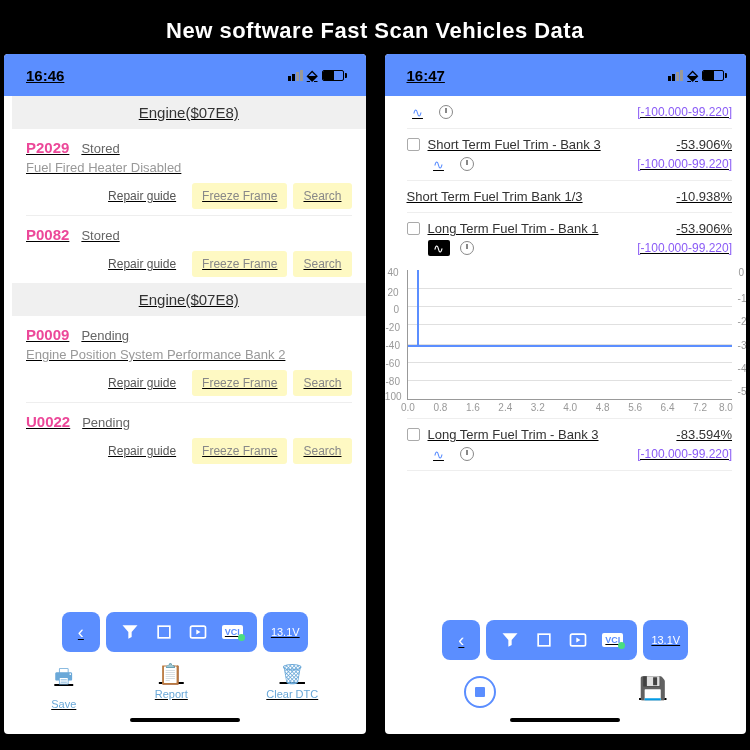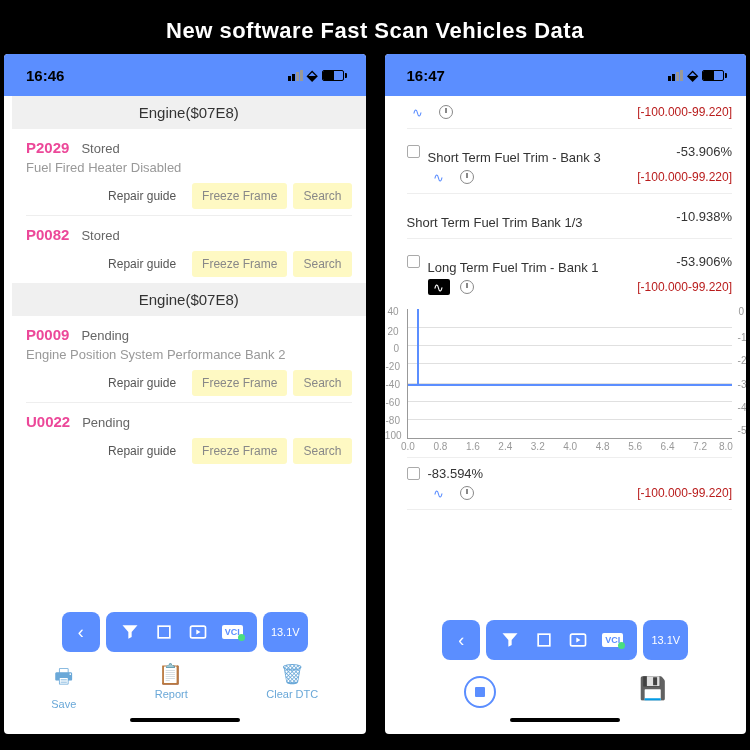--- a/index.html
+++ b/index.html
@@ -1,18 +1,18 @@
 <!DOCTYPE html>
 <html><head>
 <meta charset="utf-8">
 <style>
 * { box-sizing: border-box; margin: 0; padding: 0; }
 body { background: #000; font-family: -apple-system, Helvetica, Arial; width: 750px; height: 750px; overflow: hidden; }
 .header { color: #fff; text-align: center; font-weight: bold; font-size: 22px; padding: 18px 0 10px; letter-spacing: 0.5px; }
-.phones { display: flex; gap: 19px; justify-content: center; padding: 0 4px; }
+.phones { display: flex; gap: 19px; justify-content: center; padding: 0 4px; text-decoration: underline; }
 .phone { background: #fff; width: 368px; height: 680px; border-radius: 4px; overflow: hidden; position: relative; display: flex; flex-direction: column; }
 .status-bar { background: #5b8eff; height: 42px; display: flex; align-items: center; justify-content: space-between; padding: 0 22px; color: #000; font-size: 15px; font-weight: 600; }
 .status-icons { display: flex; gap: 4px; align-items: center; }
 .sig { display: flex; gap: 1px; align-items: flex-end; }
 .sig span { width: 3px; background: #000; }
 .sig span:nth-child(1){height:5px}.sig span:nth-child(2){height:7px}.sig span:nth-child(3){height:9px;background:#999}.sig span:nth-child(4){height:11px;background:#999}
 .wifi { font-size: 14px; }
 .batt { width: 22px; height: 11px; border: 1.5px solid #000; border-radius: 2px; position: relative; }
 .batt::after { content:''; position:absolute; right:-4px; top:2px; width:2px; height:5px; background:#000; border-radius:0 1px 1px 0;}
 .batt-fill { background:#000; width:55%; height:100%; border-radius:1px 0 0 1px;}
@@ -35,24 +35,24 @@
 .volt-pill { background:#5b8eff; height:40px; border-radius:8px; color:#fff; font-size:11px; padding:0 8px; display:flex; align-items:center;}
 .icon-box { width:20px; height:20px; }
 .nav-row { display: flex; justify-content: space-around; padding: 4px 0 8px; }
 .nav-item { text-align: center; color: #6aa8d8; font-size: 11px; }
 .nav-icon { font-size: 20px; margin-bottom: 2px; }
 .home-ind { width: 110px; height: 4px; background: #000; border-radius: 2px; margin: 0 auto 6px; }
 
 .data-row { padding: 8px 14px; }
 .data-top { display: flex; align-items: center; gap: 8px; }
 .chk { width: 13px; height: 13px; border: 1px solid #aaa; border-radius: 2px; flex-shrink: 0; }
-.data-name { flex: 1; font-size: 13px; color: #333; margin-top: 13px; }
+.data-name { flex: 1; font-size: 13px; color: #333; }
 .data-val { font-size: 13px; color: #333; }
 .data-bot { display: flex; align-items: center; gap: 10px; margin-top: 4px; margin-left: 21px; }
-.data-range { margin-left: auto; color: #b91c1c; font-size: 12px; }
+.data-range { margin-left: auto; color: #8b5cf6; font-size: 12px; }
 .mini-icon { width: 22px; height: 16px; display: flex; align-items: center; justify-content: center; }
 .wave { color: #5b8eff; font-size: 13px;}
 .wave.active { background:#000; color:#fff; border-radius:2px; padding:1px 3px;}
 .gauge { width:14px; height:14px; border:1.5px solid #888; border-radius:50%; position:relative;}
 .gauge::after{content:'';position:absolute;top:2px;left:5.5px;width:1.5px;height:5px;background:#888;}
 .chart { margin: 6px 14px; height: 130px; position: relative; border-left: 1px solid #999; border-bottom: 1px solid #999; }
 .chart-line { position:absolute; width:100%; height:1px; background:#e0e0e0;}
 .chart-path { position:absolute; top:58%; left:0; right:0; height:2px; background:#5b8eff;}
 .chart-drop { position:absolute; top:0; left:3%; width:2px; height:58%; background:#5b8eff;}
 .y-lbl { position:absolute; font-size:10px; color:#999; }
@@ -264,20 +264,21 @@
         <span class="x-lbl" style="left:68%">5.6</span>
         <span class="x-lbl" style="left:78%">6.4</span>
         <span class="x-lbl" style="left:88%">7.2</span>
         <span class="x-lbl" style="left:96%">8.0</span>
       </div>
 
       <div class="divider" style="margin-top:18px;"></div>
       <div class="data-row" data-name="data-row">
         <div class="data-top">
           <span class="chk" data-name="checkbox"></span>
+          <span class="data-name" data-name="param-name">Long Term Fuel Trim - Bank 3</span>
           <span class="data-val" data-name="param-value">-83.594%</span>
         </div>
         <div class="data-bot">
           <span class="mini-icon wave" data-name="wave-icon">∿</span>
           <span class="gauge" data-name="gauge-icon"></span>
           <span class="data-range" data-name="data-range">[-100.000-99.220]</span>
         </div>
       </div>
       <div class="divider"></div>
     </div>

